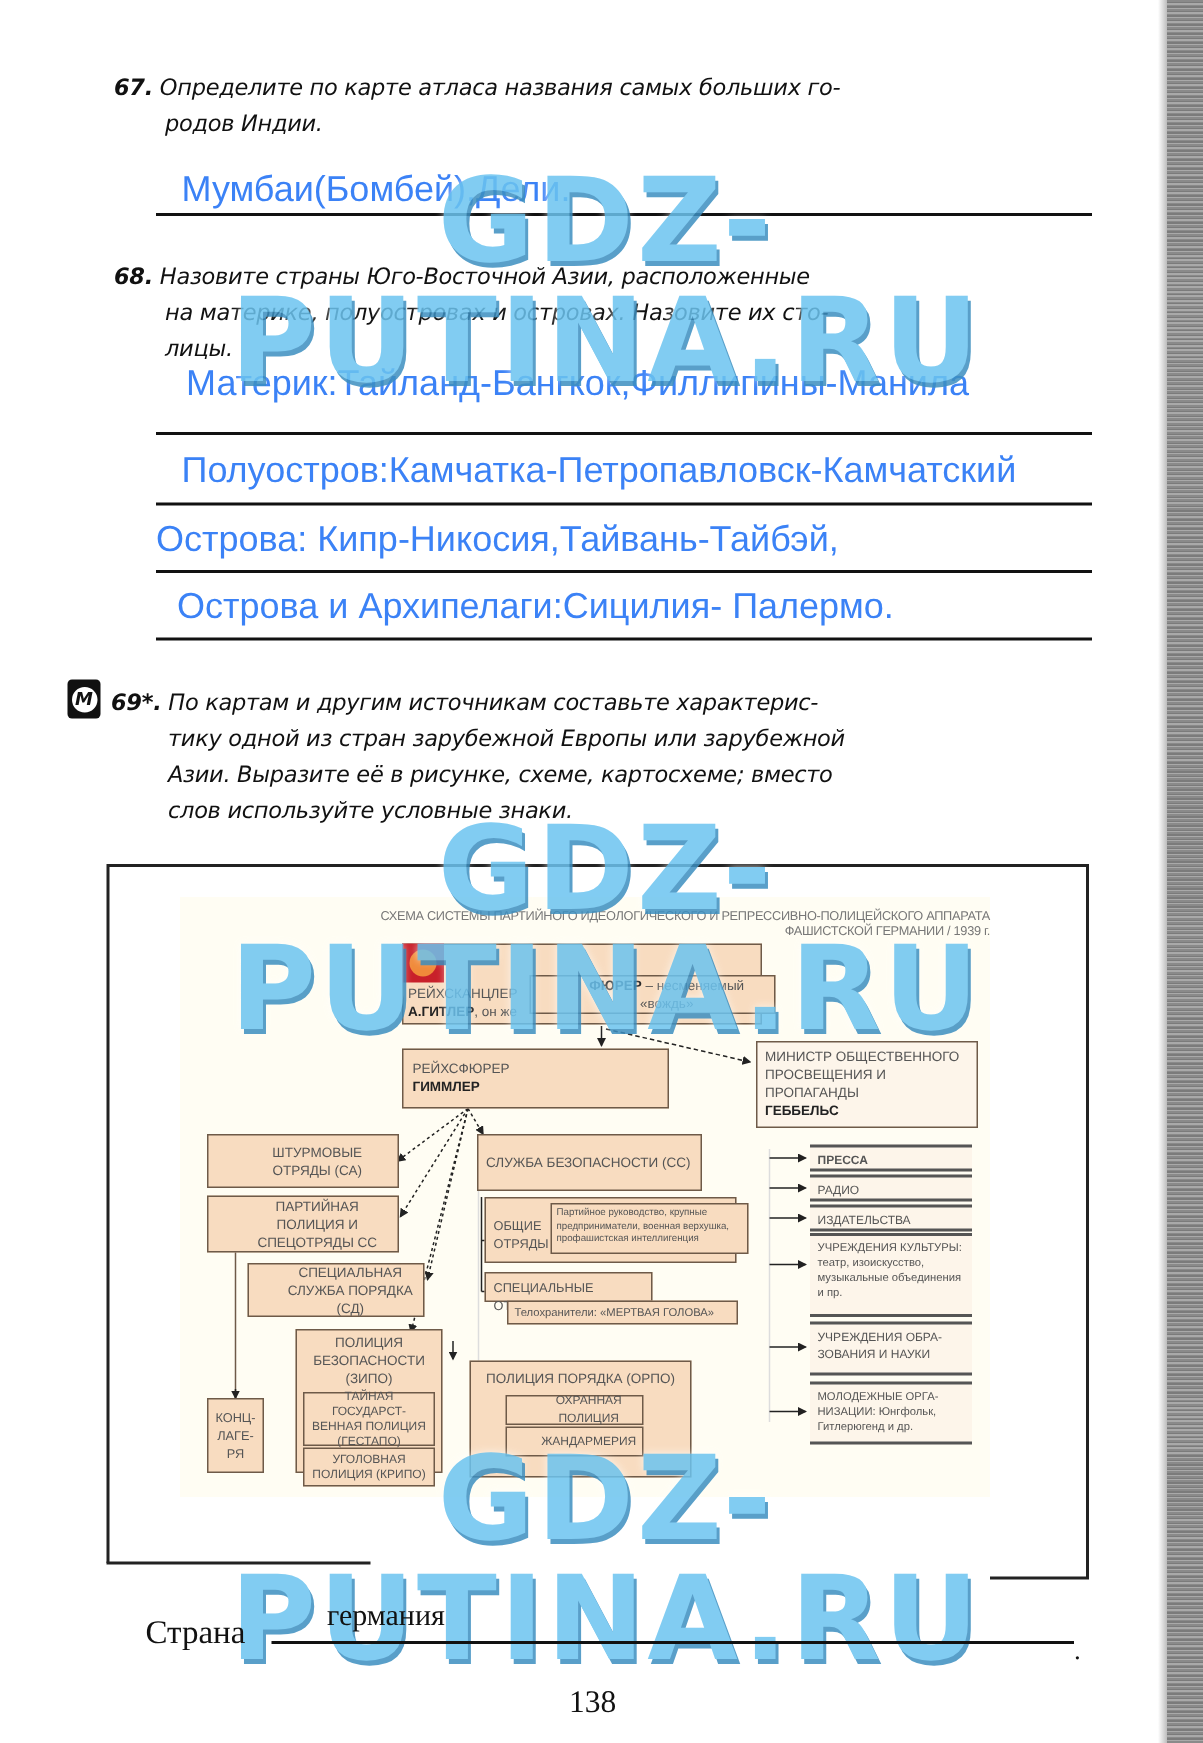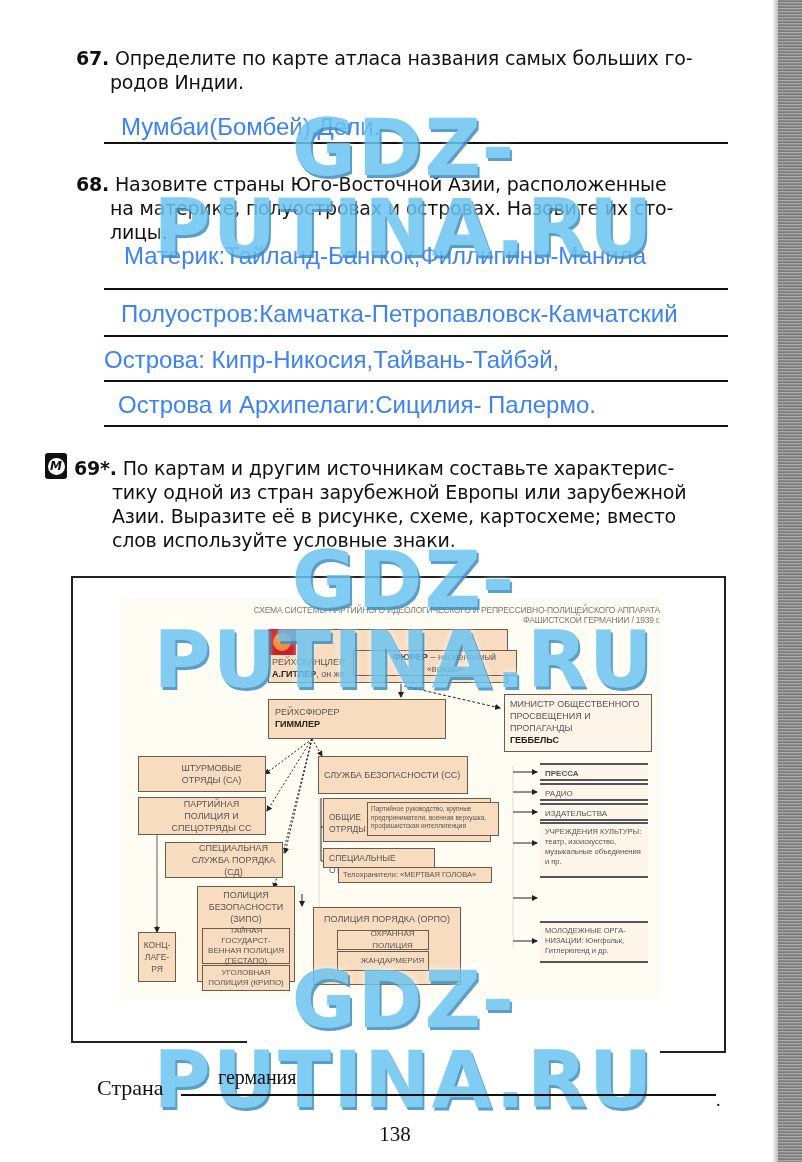--- a/index.html
+++ b/index.html
@@ -8,21 +8,21 @@
 
   .spine {
     position: absolute; left: 778px; top: 0; width: 24px; height: 1162px;
     background: repeating-linear-gradient(0deg, #8a8a8a 0 1px, #a9a9a9 1px 2px, #7b7b7b 2px 3px);
   }
   .spine::before {
     content: ""; position: absolute; left: -6px; top: 0; width: 6px; height: 100%;
     background: linear-gradient(90deg, #fff, #bdbdbd);
   }
 
-  .task { position: absolute; left: 76px; width: 656px; font-size: 19px; line-height: 24px; font-family: "DejaVu Sans", sans-serif; letter-spacing: -0.2px; }
+  .task { position: absolute; left: 76px; width: 656px; font-size: 15px; line-height: 24px; font-family: "DejaVu Sans", sans-serif; letter-spacing: -0.2px; font-style: italic; }
   .task .num { font-weight: bold; }
 
   .hw { position: absolute; font-family: "Liberation Sans", sans-serif; font-size: 24px; color: #3b82f6; white-space: nowrap; }
   .rule { position: absolute; left: 104px; width: 624px; height: 2px; background: #111; }
 
   .m-badge {
     position: absolute; left: 45px; top: 453px; width: 22px; height: 26px;
     background: #111; border-radius: 3px; color: #fff; font-size: 14px; font-style: italic; font-weight: bold;
     display: flex; align-items: center; justify-content: center;
   }
@@ -178,20 +178,21 @@
   <div class="box" style="left:193px;top:309px;width:148px;height:78px;">
     <div style="text-align:center;margin-top:2px;">ПОЛИЦИЯ ПОРЯДКА (ОРПО)</div>
   </div>
   <div class="box center" style="left:217px;top:332px;width:92px;height:20px;font-size:8px;">ОХРАННАЯ ПОЛИЦИЯ</div>
   <div class="box center" style="left:217px;top:353px;width:92px;height:20px;font-size:8px;">ЖАНДАРМЕРИЯ</div>
 
   <div class="box plain" style="left:420px;top:165px;width:108px;height:18px;font-size:8px;font-weight:bold;">ПРЕССА</div>
   <div class="box plain" style="left:420px;top:185px;width:108px;height:18px;font-size:8px;">РАДИО</div>
   <div class="box plain" style="left:420px;top:205px;width:108px;height:18px;font-size:8px;">ИЗДАТЕЛЬСТВА</div>
   <div class="box plain" style="left:420px;top:224px;width:108px;height:56px;font-size:7.5px;line-height:10px;">УЧРЕЖДЕНИЯ КУЛЬТУРЫ: театр, изоискусство, музыкальные объединения и пр.</div>
+  <div class="box plain" style="left:420px;top:283px;width:108px;height:36px;font-size:8px;line-height:11px;">УЧРЕЖДЕНИЯ ОБРА-ЗОВАНИЯ И НАУКИ</div>
   <div class="box plain" style="left:420px;top:323px;width:108px;height:42px;font-size:7.5px;line-height:10px;">МОЛОДЕЖНЫЕ ОРГА-НИЗАЦИИ: Юнгфольк, Гитлерюгенд и др.</div>
 </div>
 
 <div class="watermark" style="top:108px;">GDZ-PUTINA.RU</div>
 <div class="watermark" style="top:540px;">GDZ-PUTINA.RU</div>
 <div class="watermark" style="top:960px;">GDZ-PUTINA.RU</div>
 
 <div class="country-label">Страна</div>
 <div class="country-value">германия</div>
 <div class="country-rule"></div>

